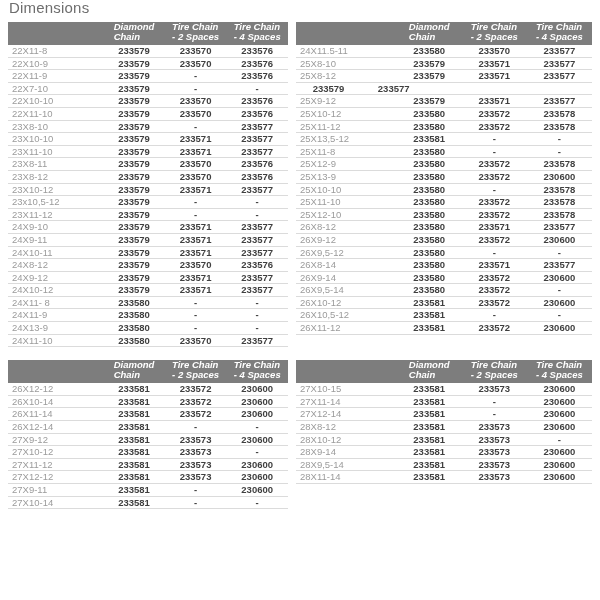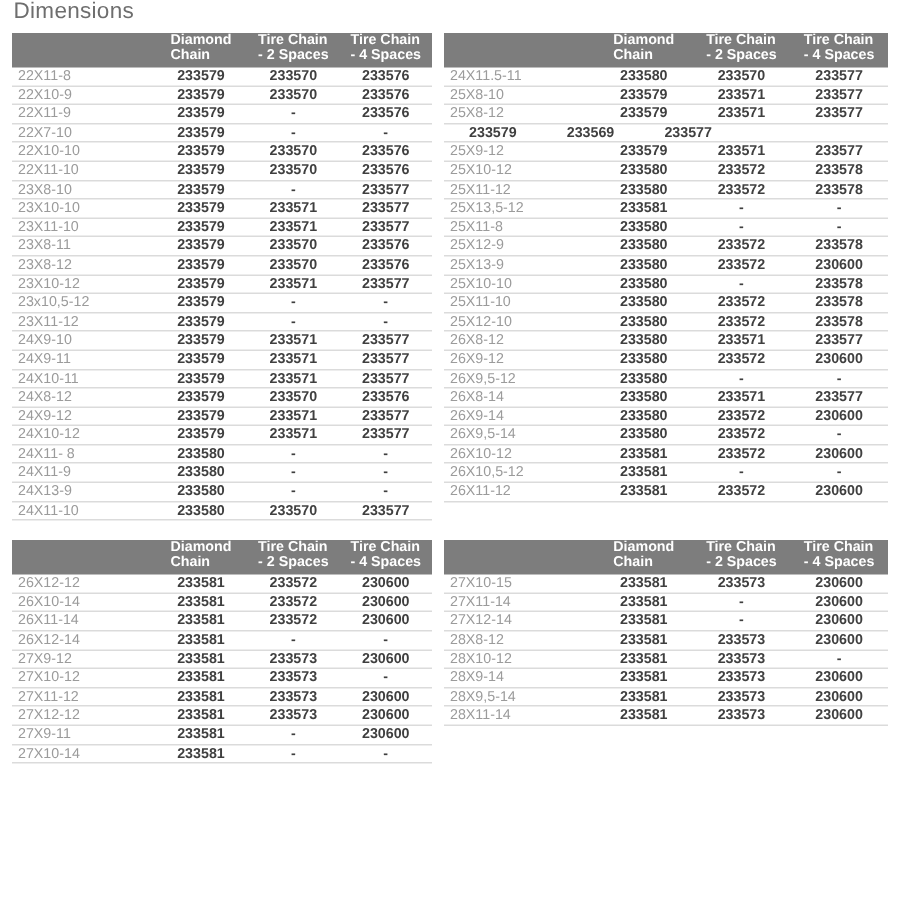--- a/index.html
+++ b/index.html
@@ -21,21 +21,21 @@
     font-size:9.5px;height:23px;box-sizing:border-box;
   }
   .th-tire{
     width:34%;display:flex;align-items:flex-end;
     padding:0 0 3px 4px;box-sizing:border-box;line-height:10px;margin-top:37px;
   }
   .thc{
     width:22%;display:flex;flex-direction:column;justify-content:flex-end;
     padding-bottom:3px;box-sizing:border-box;text-align:center;
   }
-  .thc .hlines{display:inline-block;text-align:left;line-height:10px;margin:0 auto;}
+  .thc .hlines{display:inline-block;text-align:left;line-height:10px;margin:0 auto;font-style:italic;}
   .trow{
     display:flex;border-bottom:1px solid #dbdbdb;font-size:9.5px;
   }
   .td{line-height:11.6px;box-sizing:border-box;}
   .td.tire{width:34%;color:#9b9b9b;padding-left:4px;text-align:left;}
   .td.val{width:22%;text-align:center;font-weight:bold;color:#3f3f3f;}
 </style>
 </head>
 <body>
 
@@ -238,21 +238,20 @@
             <div class="td val">233577</div>
           </div>
           <div class="trow">
             <div class="td tire">25X8-12</div>
             <div class="td val">233579</div>
             <div class="td val">233571</div>
             <div class="td val">233577</div>
           </div>
           <div class="trow">
             <div class="td val">233579</div>
-            <div class="td val">233569</div>
             <div class="td val">233577</div>
           </div>
           <div class="trow">
             <div class="td tire">25X9-12</div>
             <div class="td val">233579</div>
             <div class="td val">233571</div>
             <div class="td val">233577</div>
           </div>
           <div class="trow">
             <div class="td tire">25X10-12</div>

